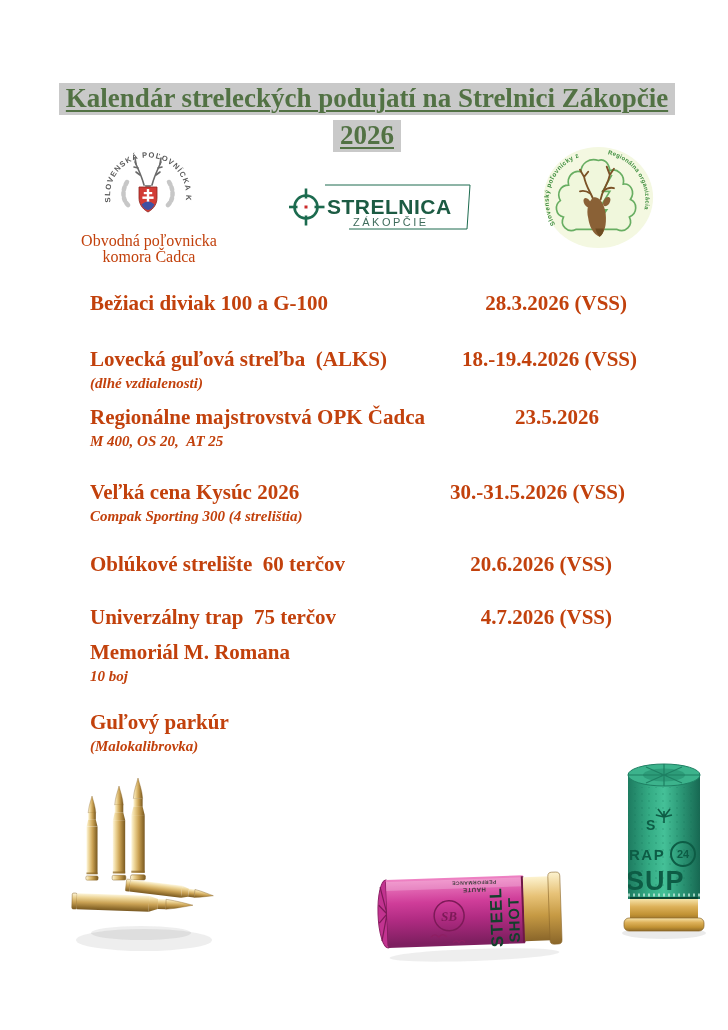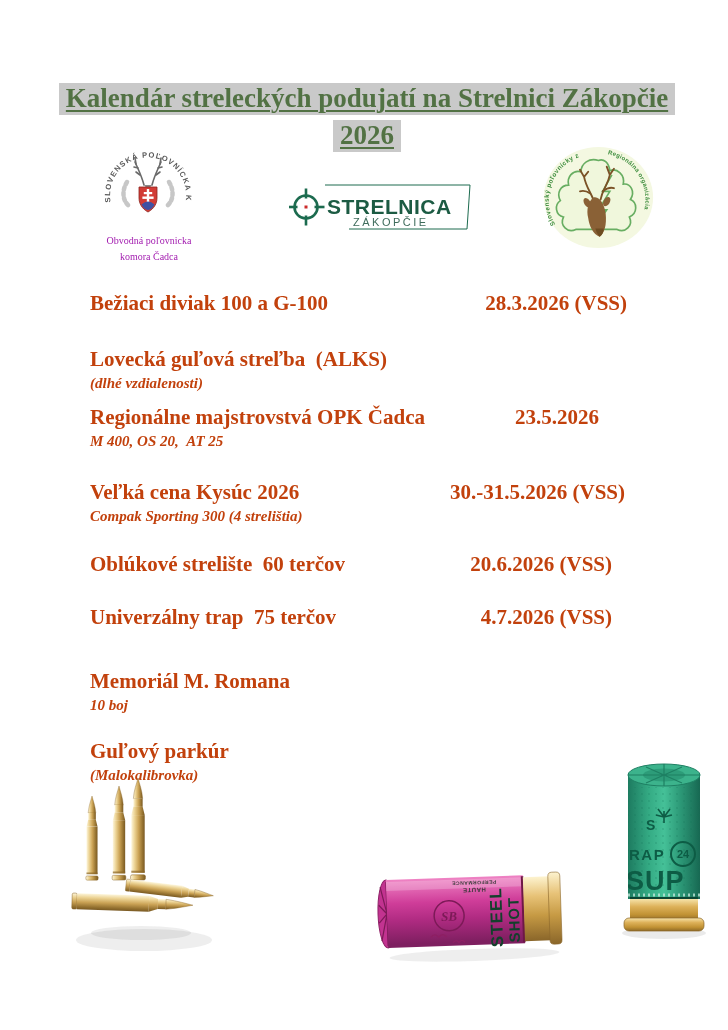--- a/index.html
+++ b/index.html
@@ -7,21 +7,21 @@
         font-family:"Liberation Serif",serif;}
   
   .title-wrap{position:absolute;top:83px;left:3px;width:100%;text-align:center;line-height:30px;}
   .title-line{display:inline-block;background:#c9c9c9;color:#527244;font-weight:bold;
               font-size:27px;padding:0 7px 2px 7px;text-decoration:underline;
               text-decoration-thickness:2px;text-underline-offset:3px;}
   .title-line2{margin-top:3px;}
   
   .opk-logo{position:absolute;left:98px;top:140px;}
   .opk-caption{position:absolute;left:73px;top:233px;width:152px;text-align:center;
-               font-size:10px;line-height:16px;color:#a21caf;}
+               font-size:16px;line-height:16px;color:#c2410c;}
   .strelnica-logo{position:absolute;left:289px;top:181px;}
   .rgo-logo{position:absolute;left:541px;top:146px;}
   
   .events{position:absolute;left:90px;top:290px;width:547px;color:#c2410c;}
   .event{display:flex;justify-content:space-between;font-weight:bold;font-size:21px;line-height:26px;}
   .etitle{white-space:pre;}
   .edate{white-space:pre;text-align:left;}
   .esub{font-weight:bold;font-style:italic;font-size:15px;line-height:22px;white-space:pre;}
   
   .cartridges{position:absolute;left:66px;top:775px;}
@@ -121,20 +121,21 @@
 
   <div class="events">
 
     <div class="event">
       <span class="etitle">Bežiaci diviak 100 a G-100</span>
       <span class="edate" style="padding-right:10px">28.3.2026 (VSS)</span>
     </div>
 
     <div class="event" style="margin-top:30px">
       <span class="etitle">Lovecká guľová streľba &nbsp;(ALKS)</span>
+      <span class="edate">18.-19.4.2026 (VSS)</span>
     </div>
     <div class="esub">(dlhé vzdialenosti)</div>
 
     <div class="event" style="margin-top:10px">
       <span class="etitle">Regionálne majstrovstvá OPK Čadca</span>
       <span class="edate" style="padding-right:38px">23.5.2026</span>
     </div>
     <div class="esub">M 400, OS 20, &nbsp;AT 25</div>
 
     <div class="event" style="margin-top:27px">
@@ -146,21 +147,21 @@
     <div class="event" style="margin-top:24px">
       <span class="etitle">Oblúkové strelište &nbsp;60 terčov</span>
       <span class="edate" style="padding-right:25px">20.6.2026 (VSS)</span>
     </div>
 
     <div class="event" style="margin-top:27px">
       <span class="etitle">Univerzálny trap &nbsp;75 terčov</span>
       <span class="edate" style="padding-right:25px">4.7.2026 (VSS)</span>
     </div>
 
-    <div class="event" style="margin-top:38px">
+    <div class="event" style="margin-top:9px">
       <span class="etitle">Memoriál M. Romana</span>
     </div>
     <div class="esub">10 boj</div>
 
     <div class="event" style="margin-top:22px">
       <span class="etitle">Guľový parkúr</span>
     </div>
     <div class="esub">(Malokalibrovka)</div>
 
   </div>

